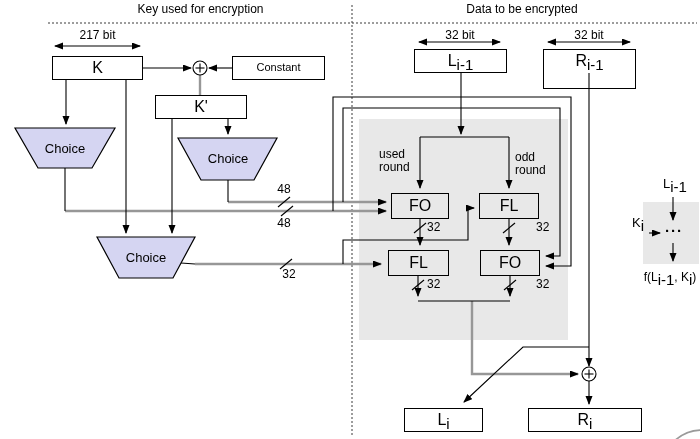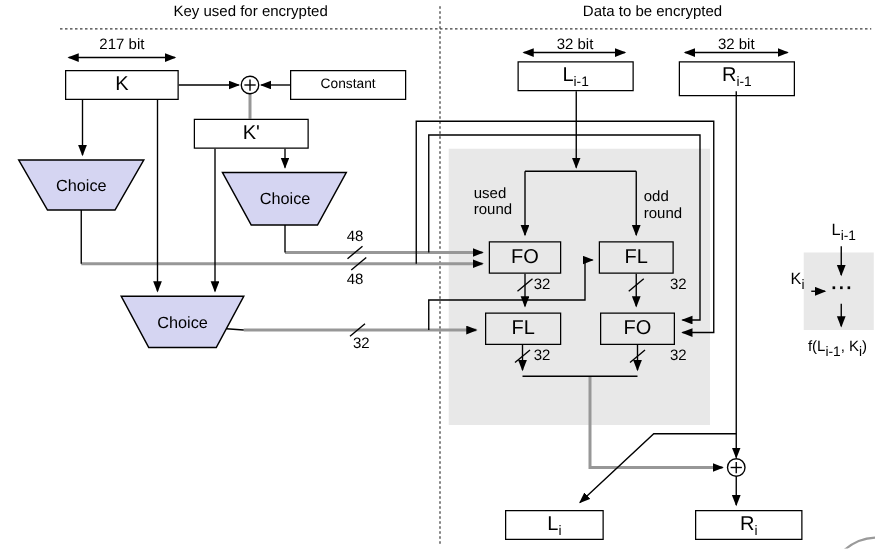--- a/index.html
+++ b/index.html
@@ -4,21 +4,21 @@
 <style>
   html,body{margin:0;padding:0;background:#fff}
   .stage{position:relative;width:700px;height:439px;background:#fff;overflow:hidden;
          font-family:"Liberation Sans",sans-serif;color:#000}
   .stage svg{position:absolute;left:0;top:0}
   .box{position:absolute;box-sizing:border-box;border:1.4px solid #000;text-align:center;
        font-size:16px;white-space:nowrap}
   .lbl{position:absolute;font-size:12px;text-align:center;line-height:13px;white-space:nowrap}
   .lbl-left{text-align:left}
   .choice-lbl{position:absolute;font-size:13px;text-align:center;white-space:nowrap}
-  .sub{font-size:11px;vertical-align:-4px}
+  .sub{font-size:15px;vertical-align:-4px}
   .dots{font-size:15px;font-weight:bold;letter-spacing:1px}
 </style>
 </head>
 <body>
 
 <div class="stage">
 
   <svg width="700" height="439" viewBox="0 0 700 439">
     <defs>
       <marker id="ah" orient="auto" markerUnits="userSpaceOnUse" markerWidth="10" markerHeight="8" refX="8" refY="3.5">
@@ -99,21 +99,21 @@
       <line x1="195.5" y1="68" x2="204.5" y2="68"></line>
       <line x1="200" y1="63.5" x2="200" y2="72.5"></line>
       <circle cx="589" cy="374" r="7"></circle>
       <line x1="584.5" y1="374" x2="593.5" y2="374"></line>
       <line x1="589" y1="369.5" x2="589" y2="378.5"></line>
     </g>
 
     <circle cx="702" cy="470" r="40" fill="none" stroke-width="1.8" stroke="#9a9a9a"></circle>
   </svg>
 
-  <div class="lbl" style="left:103px;top:3px;width:195px">Key used for encrypted</div>
+  <div class="lbl" style="left:103px;top:3px;width:195px">Key used for encryption</div>
   <div class="lbl" style="left:448px;top:3px;width:148px">Data to be encrypted</div>
 
   <div class="lbl" style="left:52px;top:29px;width:91px">217 bit</div>
   <div class="lbl" style="left:414px;top:29px;width:92px">32 bit</div>
   <div class="lbl" style="left:543px;top:29px;width:92px">32 bit</div>
 
   <div class="box" style="left:52px;top:56px;width:91px;height:24px;line-height:21px">
     <span>K</span>
   </div>
   <div class="box" style="left:232px;top:56px;width:93px;height:24px;line-height:21px;font-size:11px">
@@ -127,21 +127,21 @@
   <div class="choice-lbl" style="left:188px;top:151px;width:80px">Choice</div>
   <div class="choice-lbl" style="left:106px;top:250px;width:80px">Choice</div>
 
   <div class="lbl" style="left:272px;top:183px;width:24px">48</div>
   <div class="lbl" style="left:272px;top:217px;width:24px">48</div>
   <div class="lbl" style="left:277px;top:268px;width:24px">32</div>
 
   <div class="box" style="left:414px;top:49px;width:93px;height:24px;line-height:21px">
     <span>L</span><span class="sub">i-1</span>
   </div>
-  <div class="box" style="left:543px;top:49px;width:93px;height:28px;line-height:21px">
+  <div class="box" style="left:543px;top:49px;width:93px;height:40px;line-height:21px">
     <span>R</span><span class="sub">i-1</span>
   </div>
 
   <div class="lbl lbl-left" style="left:379px;top:148px;width:44px">
     <div>used</div>
     <div>round</div>
   </div>
   <div class="lbl lbl-left" style="left:515px;top:151px;width:44px">
     <div>odd</div>
     <div>round</div>
@@ -161,21 +161,21 @@
   </div>
 
   <div class="lbl lbl-left" style="left:427px;top:221px;width:20px">32</div>
   <div class="lbl lbl-left" style="left:536px;top:221px;width:20px">32</div>
   <div class="lbl lbl-left" style="left:427px;top:278px;width:20px">32</div>
   <div class="lbl lbl-left" style="left:536px;top:278px;width:20px">32</div>
 
   <div class="box" style="left:404px;top:408px;width:79px;height:24px;line-height:21px">
     <span>L</span><span class="sub">i</span>
   </div>
-  <div class="box" style="left:556px;top:408px;width:86px;height:24px;line-height:21px">
+  <div class="box" style="left:528px;top:408px;width:114px;height:24px;line-height:21px">
     <span>R</span><span class="sub">i</span>
   </div>
 
   <div class="lbl" style="left:652px;top:177px;width:46px;font-size:13px">
     <span>L</span><span class="sub">i-1</span>
   </div>
   <div class="lbl" style="left:627px;top:216px;width:22px;font-size:13px">
     <span>K</span><span class="sub">i</span>
   </div>
   <div class="lbl dots" style="left:661px;top:224px;width:26px">···</div>

